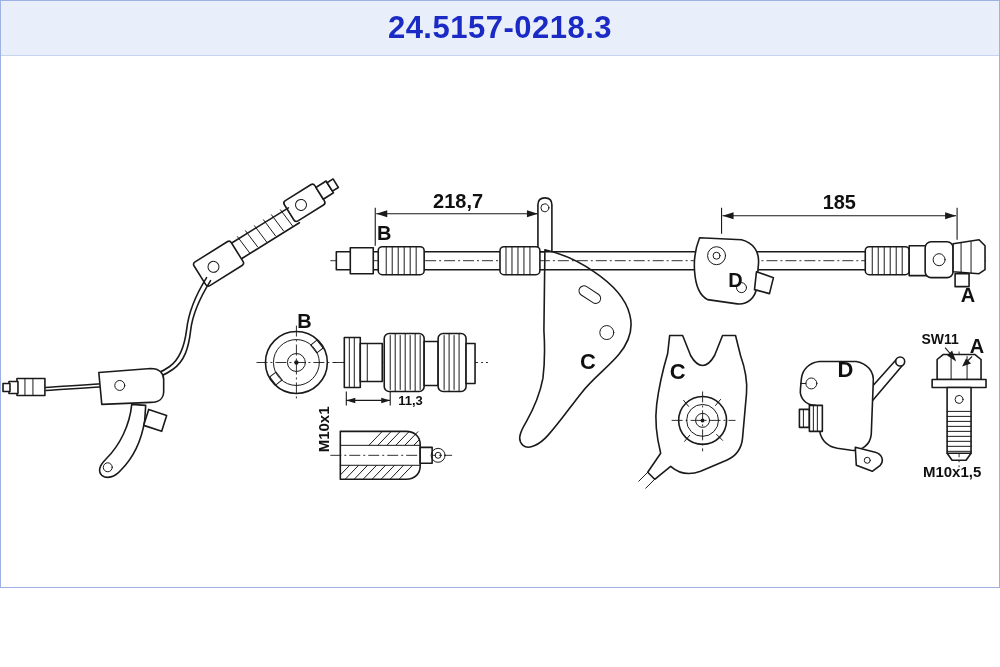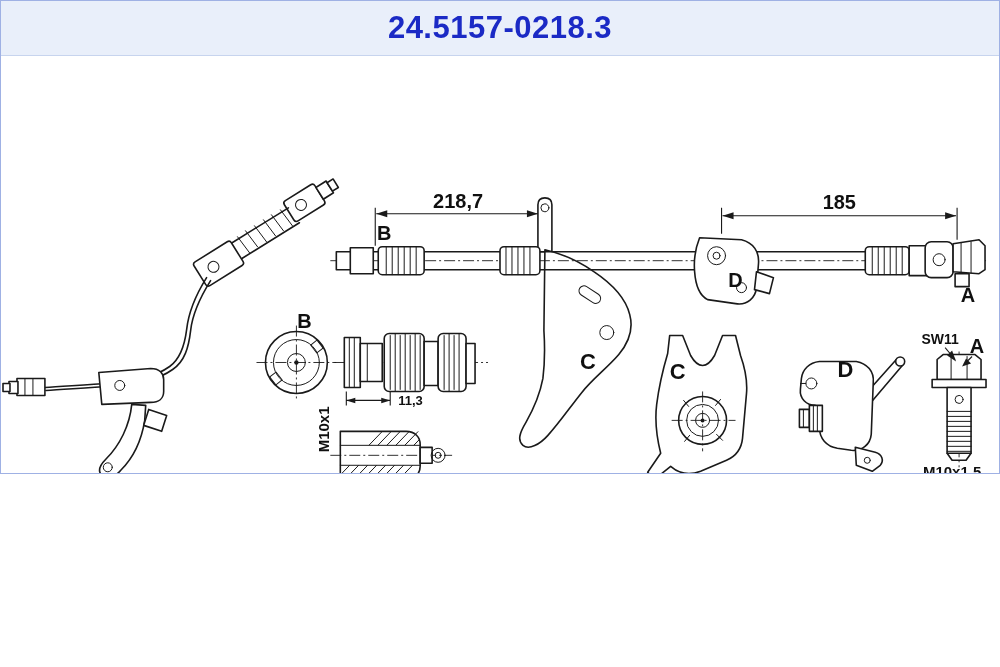--- a/index.html
+++ b/index.html
@@ -1,17 +1,17 @@
 <!DOCTYPE html>
 <html><head>
 <meta charset="utf-8">
 <style>
   html,body{margin:0;padding:0;background:#ffffff;}
   #page{
-    width:1000px;height:474px;box-sizing:border-box;position:relative;
+    width:1000px;height:588px;box-sizing:border-box;position:relative;
     background:#ffffff;border:1px solid #9fb1e4;overflow:hidden;
     font-family:"Liberation Sans",sans-serif;
   }
   #title-bar{
     height:54px;background:#e9effa;border-bottom:1px solid #c7d4ee;
     display:flex;align-items:center;justify-content:center;gap:76px;
     font-weight:bold;font-size:31px;color:#1b2ac5;letter-spacing:0.5px;
   }
   #drawing{display:block;}
   

